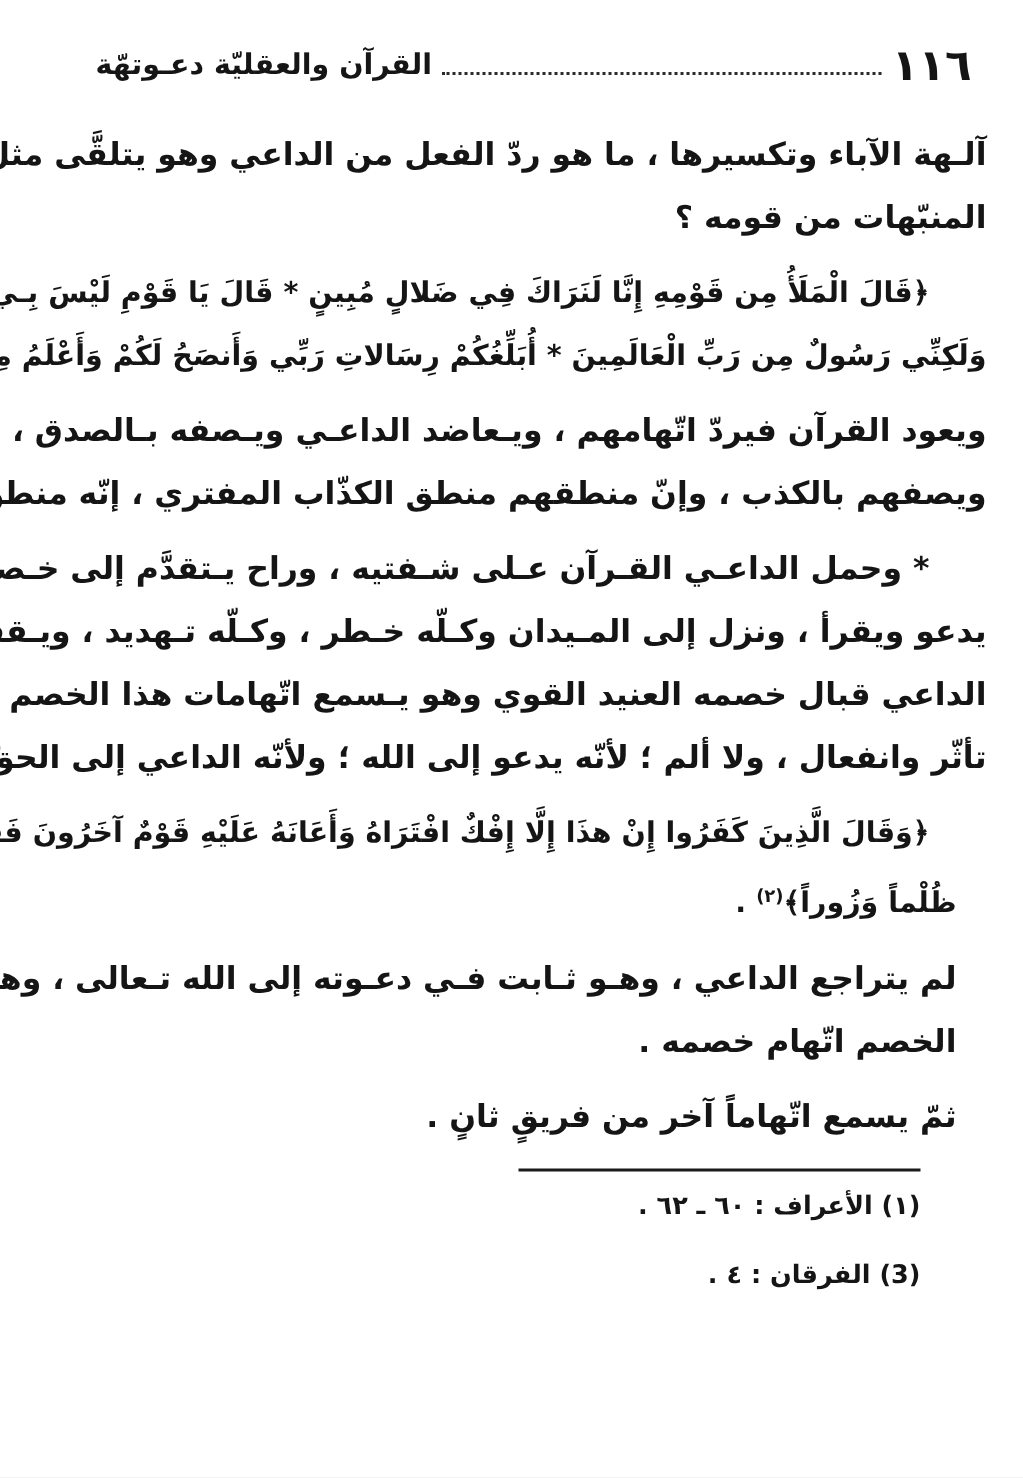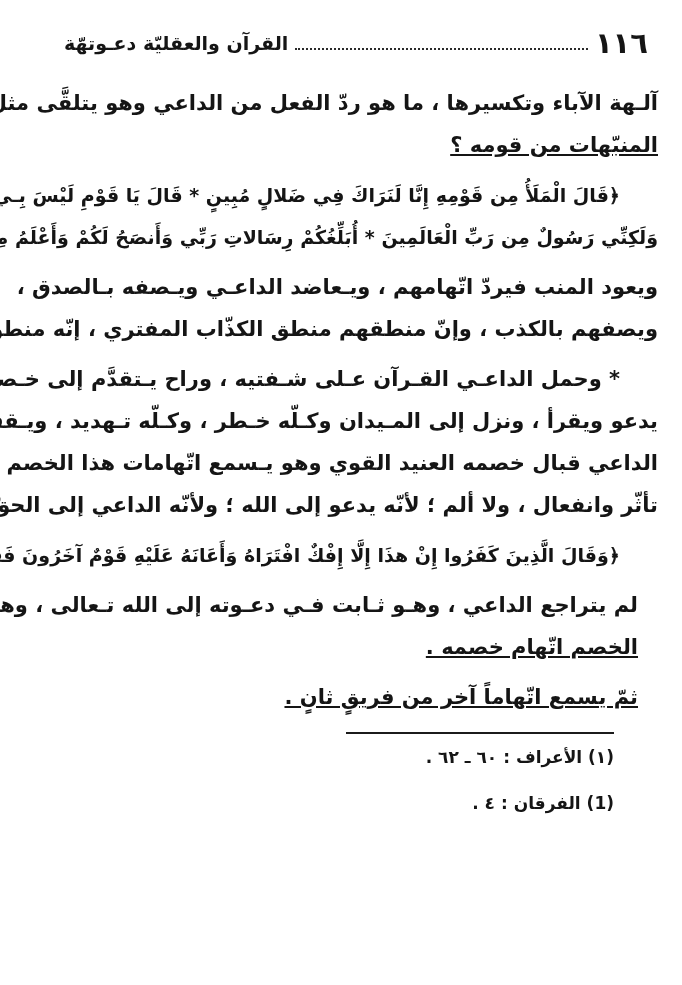--- a/index.html
+++ b/index.html
@@ -46,21 +46,21 @@
   .block + .block { margin-top: 8px; }
   .line {
     line-height: 42px;
     white-space: nowrap;
     text-align: right;
   }
   .line.full {
     text-align: justify;
     text-align-last: justify;
   }
-  .line.end { text-align: right; text-decoration: underline; }
+  .line.end { text-align: right; }
   .indent-lg { padding-right: 38px; }
   .indent-sm { padding-right: 20px; }
   .verse .line {
     font-size: 19px;
     font-weight: 700;
     line-height: 42px;
   }
   .fnref {
     font-size: 12px;
     font-weight: 700;
@@ -102,45 +102,46 @@
       <div class="line full">آلـهة الآباء وتكسيرها ، ما هو ردّ الفعل من الداعي وهو يتلقَّى مثل هذه</div>
       <div class="line end">المنبّهات من قومه ؟</div>
     </div>
 
     <div class="block verse">
       <div class="line full indent-lg">﴿قَالَ الْمَلَأُ مِن قَوْمِهِ إِنَّا لَنَرَاكَ فِي ضَلالٍ مُبِينٍ * قَالَ يَا قَوْمِ لَيْسَ بِـي ضَـلالَةٌ</div>
       <div class="line full">وَلَكِنِّي رَسُولٌ مِن رَبِّ الْعَالَمِينَ * أُبَلِّغُكُمْ رِسَالاتِ رَبِّي وَأَنصَحُ لَكُمْ وَأَعْلَمُ مِنَ اللهِ</div>
     </div>
 
     <div class="block body">
-      <div class="line full">ويعود المنب فيردّ اتّهامهم ، ويـعاضد الداعـي ويـصفه بـالصدق ،</div>
+      <div class="line full">ويعود القرآن فيردّ اتّهامهم ، ويـعاضد الداعـي ويـصفه بـالصدق ،</div>
       <div class="line full">ويصفهم بالكذب ، وإنّ منطقهم منطق الكذّاب المفتري ، إنّه منطق من</div>
     </div>
 
     <div class="block body">
       <div class="line full indent-lg">* وحمل الداعـي القـرآن عـلى شـفتيه ، وراح يـتقدَّم إلى خـصمه</div>
       <div class="line full">يدعو ويقرأ ، ونزل إلى المـيدان وكـلّه خـطر ، وكـلّه تـهديد ، ويـقف</div>
       <div class="line full">الداعي قبال خصمه العنيد القوي وهو يـسمع اتّهامات هذا الخصم بـلا</div>
       <div class="line full">تأثّر وانفعال ، ولا ألم ؛ لأنّه يدعو إلى الله ؛ ولأنّه الداعي إلى الحقّ .</div>
     </div>
 
     <div class="block verse">
       <div class="line full indent-lg">﴿وَقَالَ الَّذِينَ كَفَرُوا إِنْ هذَا إِلَّا إِفْكٌ افْتَرَاهُ وَأَعَانَهُ عَلَيْهِ قَوْمٌ آخَرُونَ فَقَدْ جَاءُوا</div>
+      <div class="line end indent-sm"><span>ظُلْماً وَزُوراً﴾</span><sup class="fnref">(٢)</sup><span> .</span></div>
     </div>
 
     <div class="block body">
       <div class="line full indent-sm">لم يتراجع الداعي ، وهـو ثـابت فـي دعـوته إلى الله تـعالى ، وهـو</div>
       <div class="line end indent-sm">الخصم اتّهام خصمه .</div>
     </div>
 
     <div class="block body">
       <div class="line end indent-sm">ثمّ يسمع اتّهاماً آخر من فريقٍ ثانٍ .</div>
     </div>
 
   </div>
 
   <div class="footnotes">
     <div class="fn-sep"></div>
     <div class="fn-line">(١) الأعراف : ٦٠ ـ ٦٢ .</div>
-    <div class="fn-line">(1) الفرقان : ٤ .</div>
+    <div class="fn-line">(3) الفرقان : ٤ .</div>
   </div>
 
 </div>
 
 </body></html>

